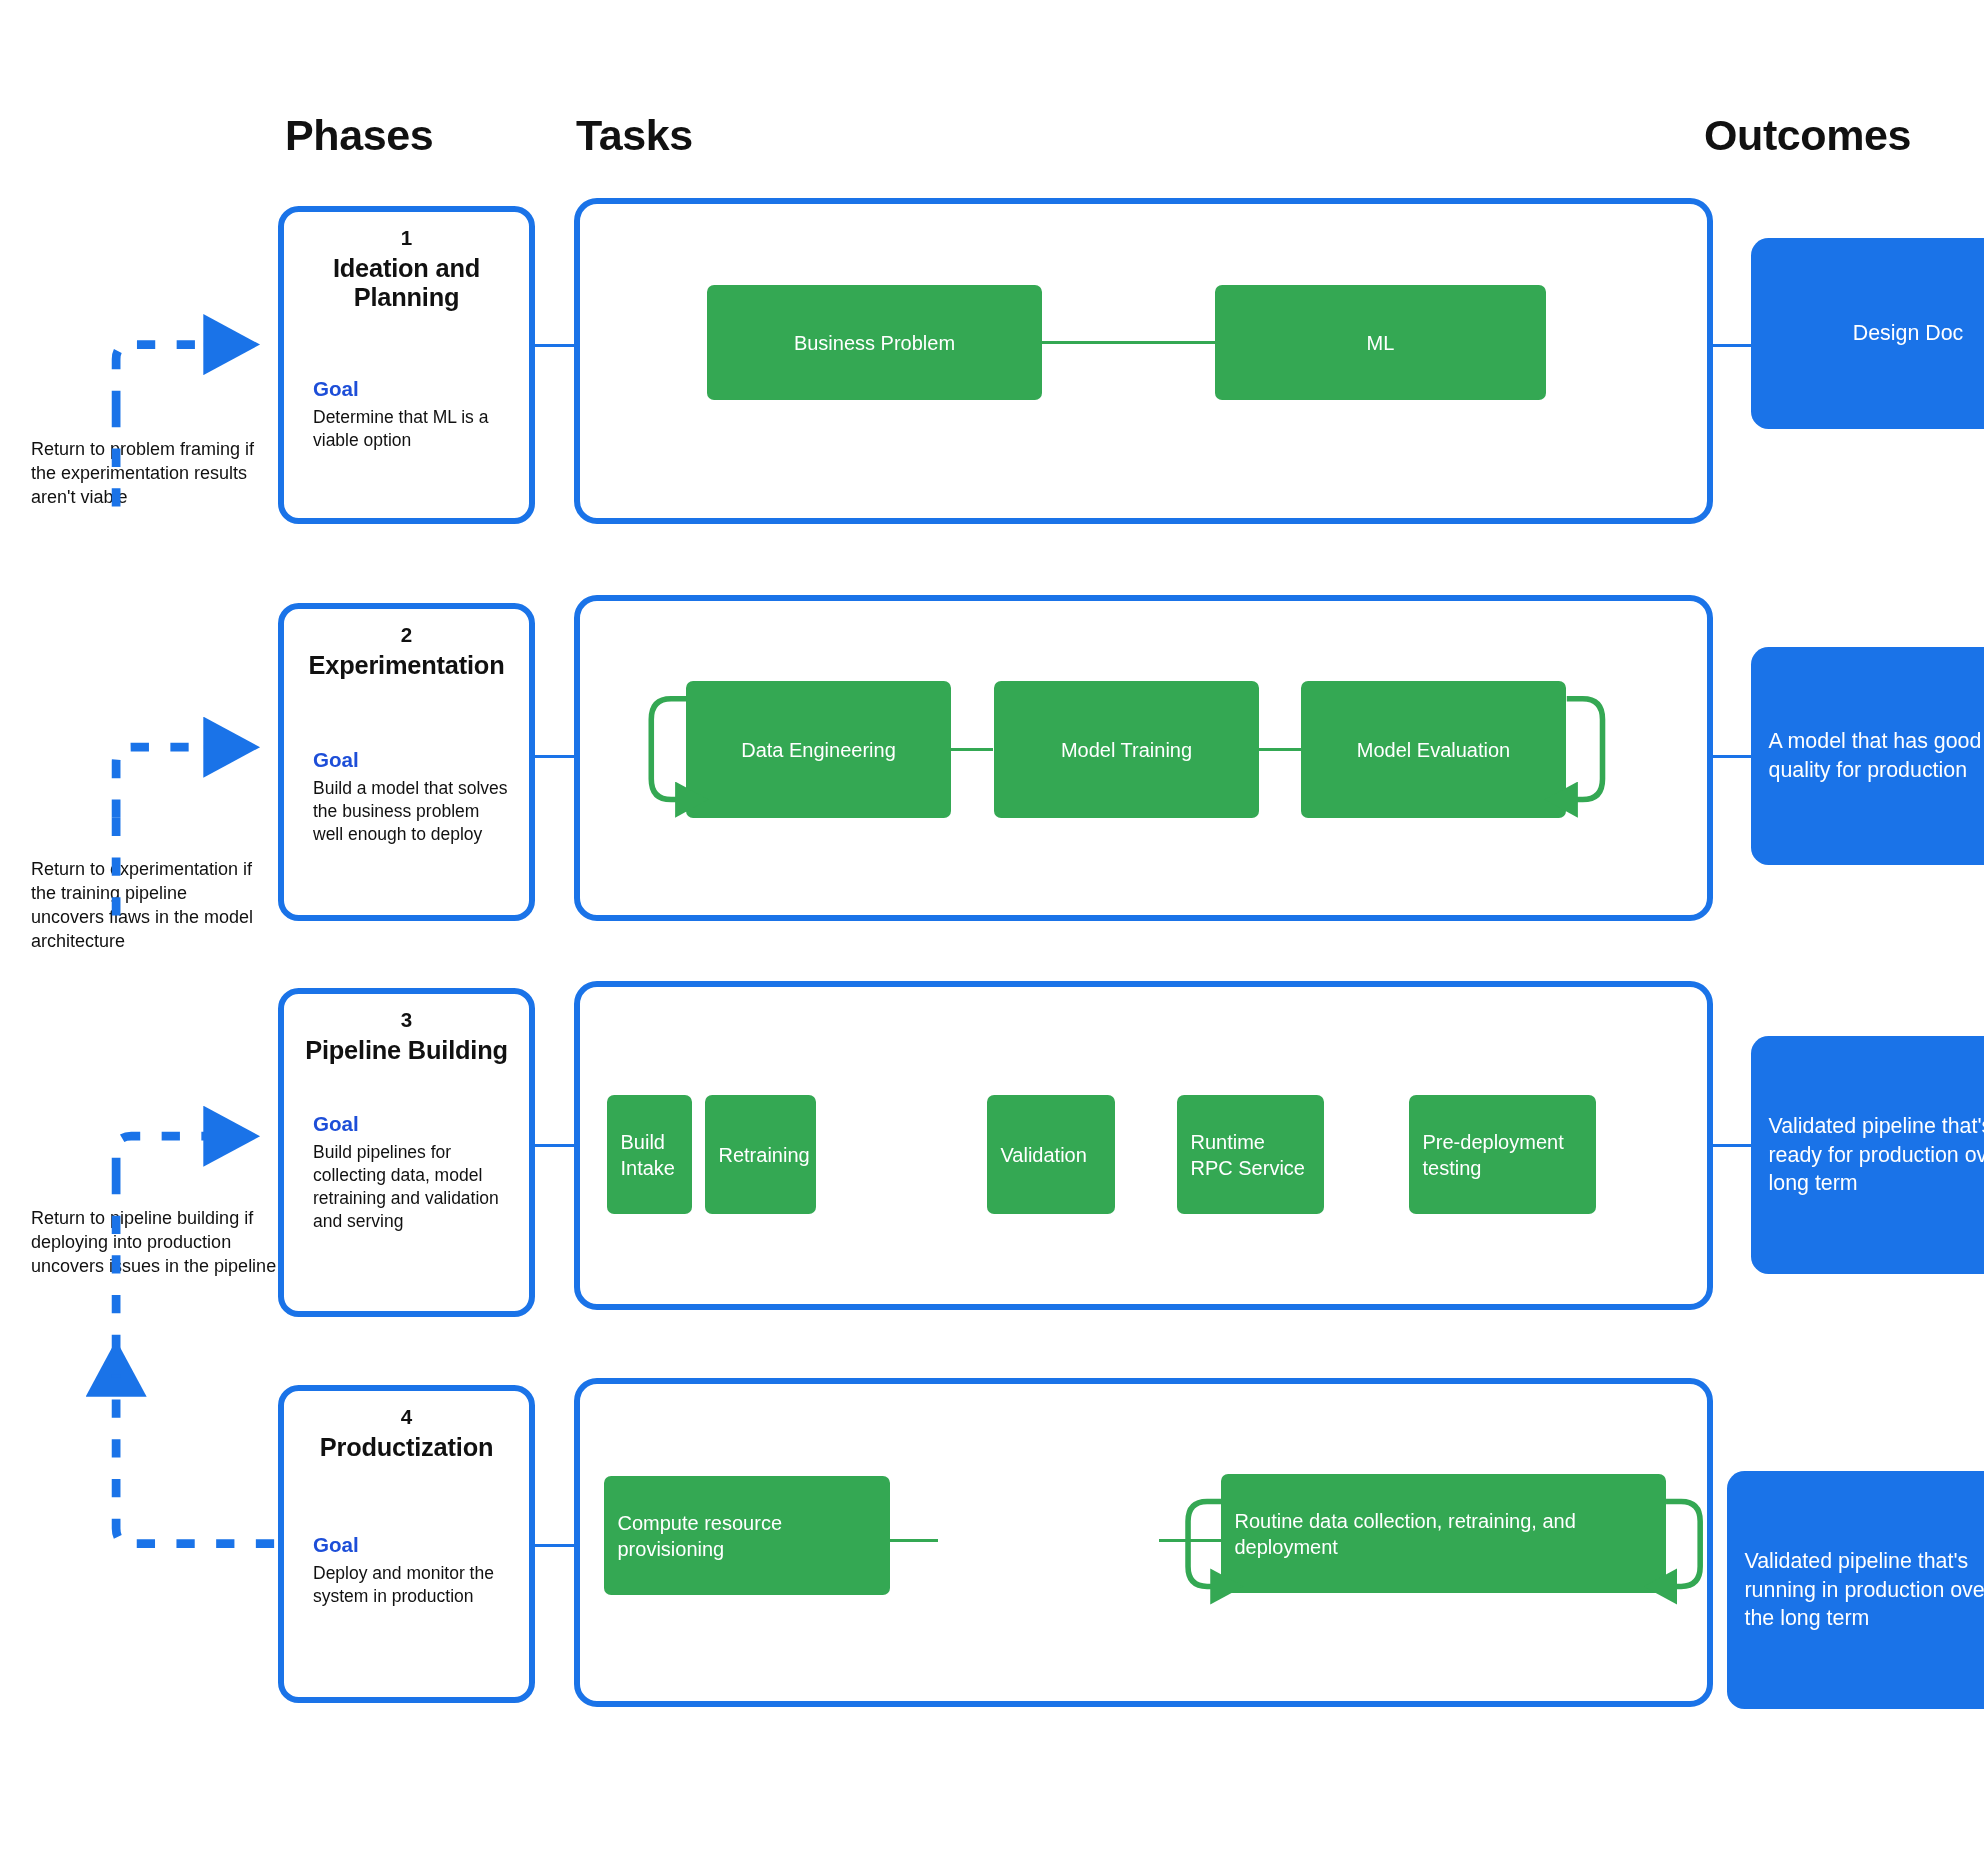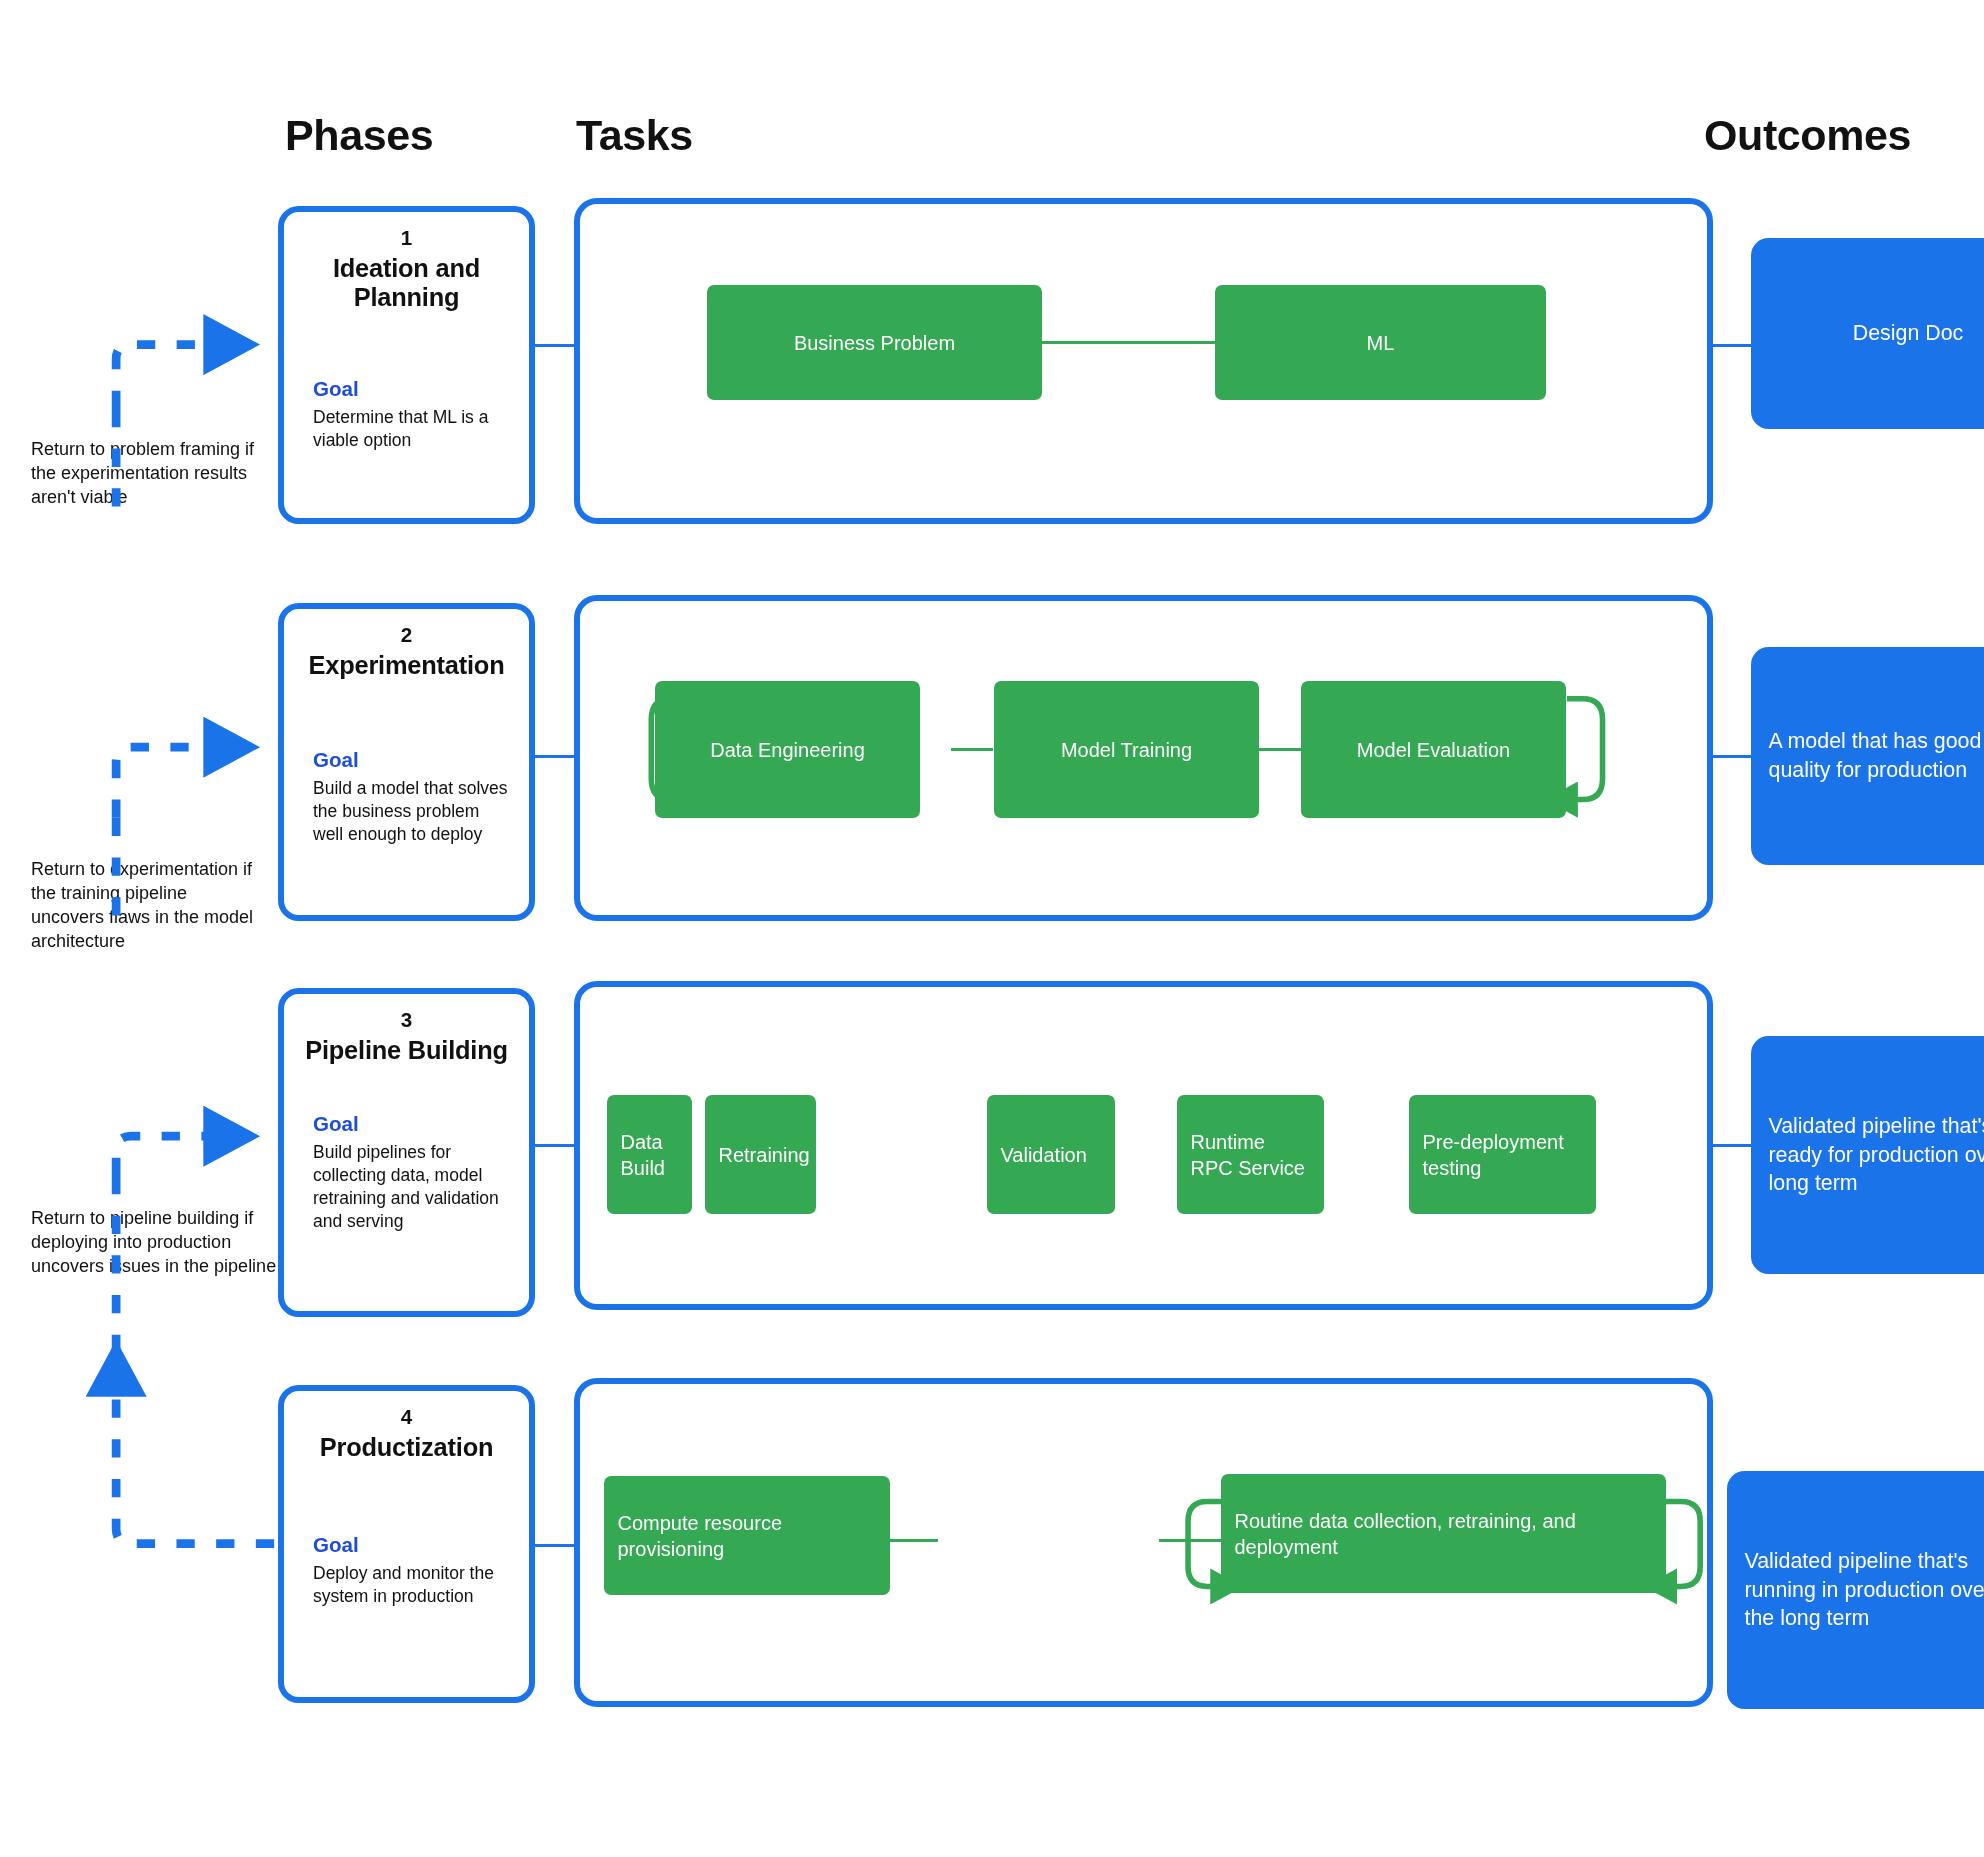--- a/index.html
+++ b/index.html
@@ -94,21 +94,21 @@
     <div class="phase-title">Experimentation</div>
     <div class="goal-wrap" style="top:139px;">
       <div class="goal-label">Goal</div>
       <div class="goal-text">Build a model that solves the business problem well enough to deploy</div>
     </div>
   </div>
 
   <div class="tasks-panel" style="left:574px;top:595px;width:1139px;height:326px;">
   </div>
 
-  <div class="task-box center" style="left:655px;top:681px;width:265px;height:137px;">
+  <div class="task-box center" style="left:686px;top:681px;width:265px;height:137px;">
     <span>Data Engineering</span>
   </div>
   <div class="task-box center" style="left:994px;top:681px;width:265px;height:137px;">
     <span>Model Training</span>
   </div>
   <div class="task-box center" style="left:1301px;top:681px;width:265px;height:137px;">
     <span>Model Evaluation</span>
   </div>
   <div class="hline-green" style="left:951px;top:748px;width:42px;"></div>
   <div class="hline-green" style="left:1259px;top:748px;width:42px;"></div>
@@ -125,21 +125,21 @@
     <div class="goal-wrap" style="top:118px;">
       <div class="goal-label">Goal</div>
       <div class="goal-text">Build pipelines for collecting data, model retraining and validation and serving</div>
     </div>
   </div>
 
   <div class="tasks-panel" style="left:574px;top:981px;width:1139px;height:329px;">
   </div>
 
   <div class="task-box" style="left:607px;top:1095px;width:85px;height:119px;">
-    <span>Data Build</span>
+    <span>Build Intake</span>
   </div>
   <div class="task-box" style="left:705px;top:1095px;width:111px;height:119px;">
     <span>Retraining</span>
   </div>
   <div class="task-box" style="left:987px;top:1095px;width:128px;height:119px;">
     <span>Validation</span>
   </div>
   <div class="task-box" style="left:1177px;top:1095px;width:147px;height:119px;justify-content:flex-end;">
     <span>Runtime RPC Service</span>
   </div>

